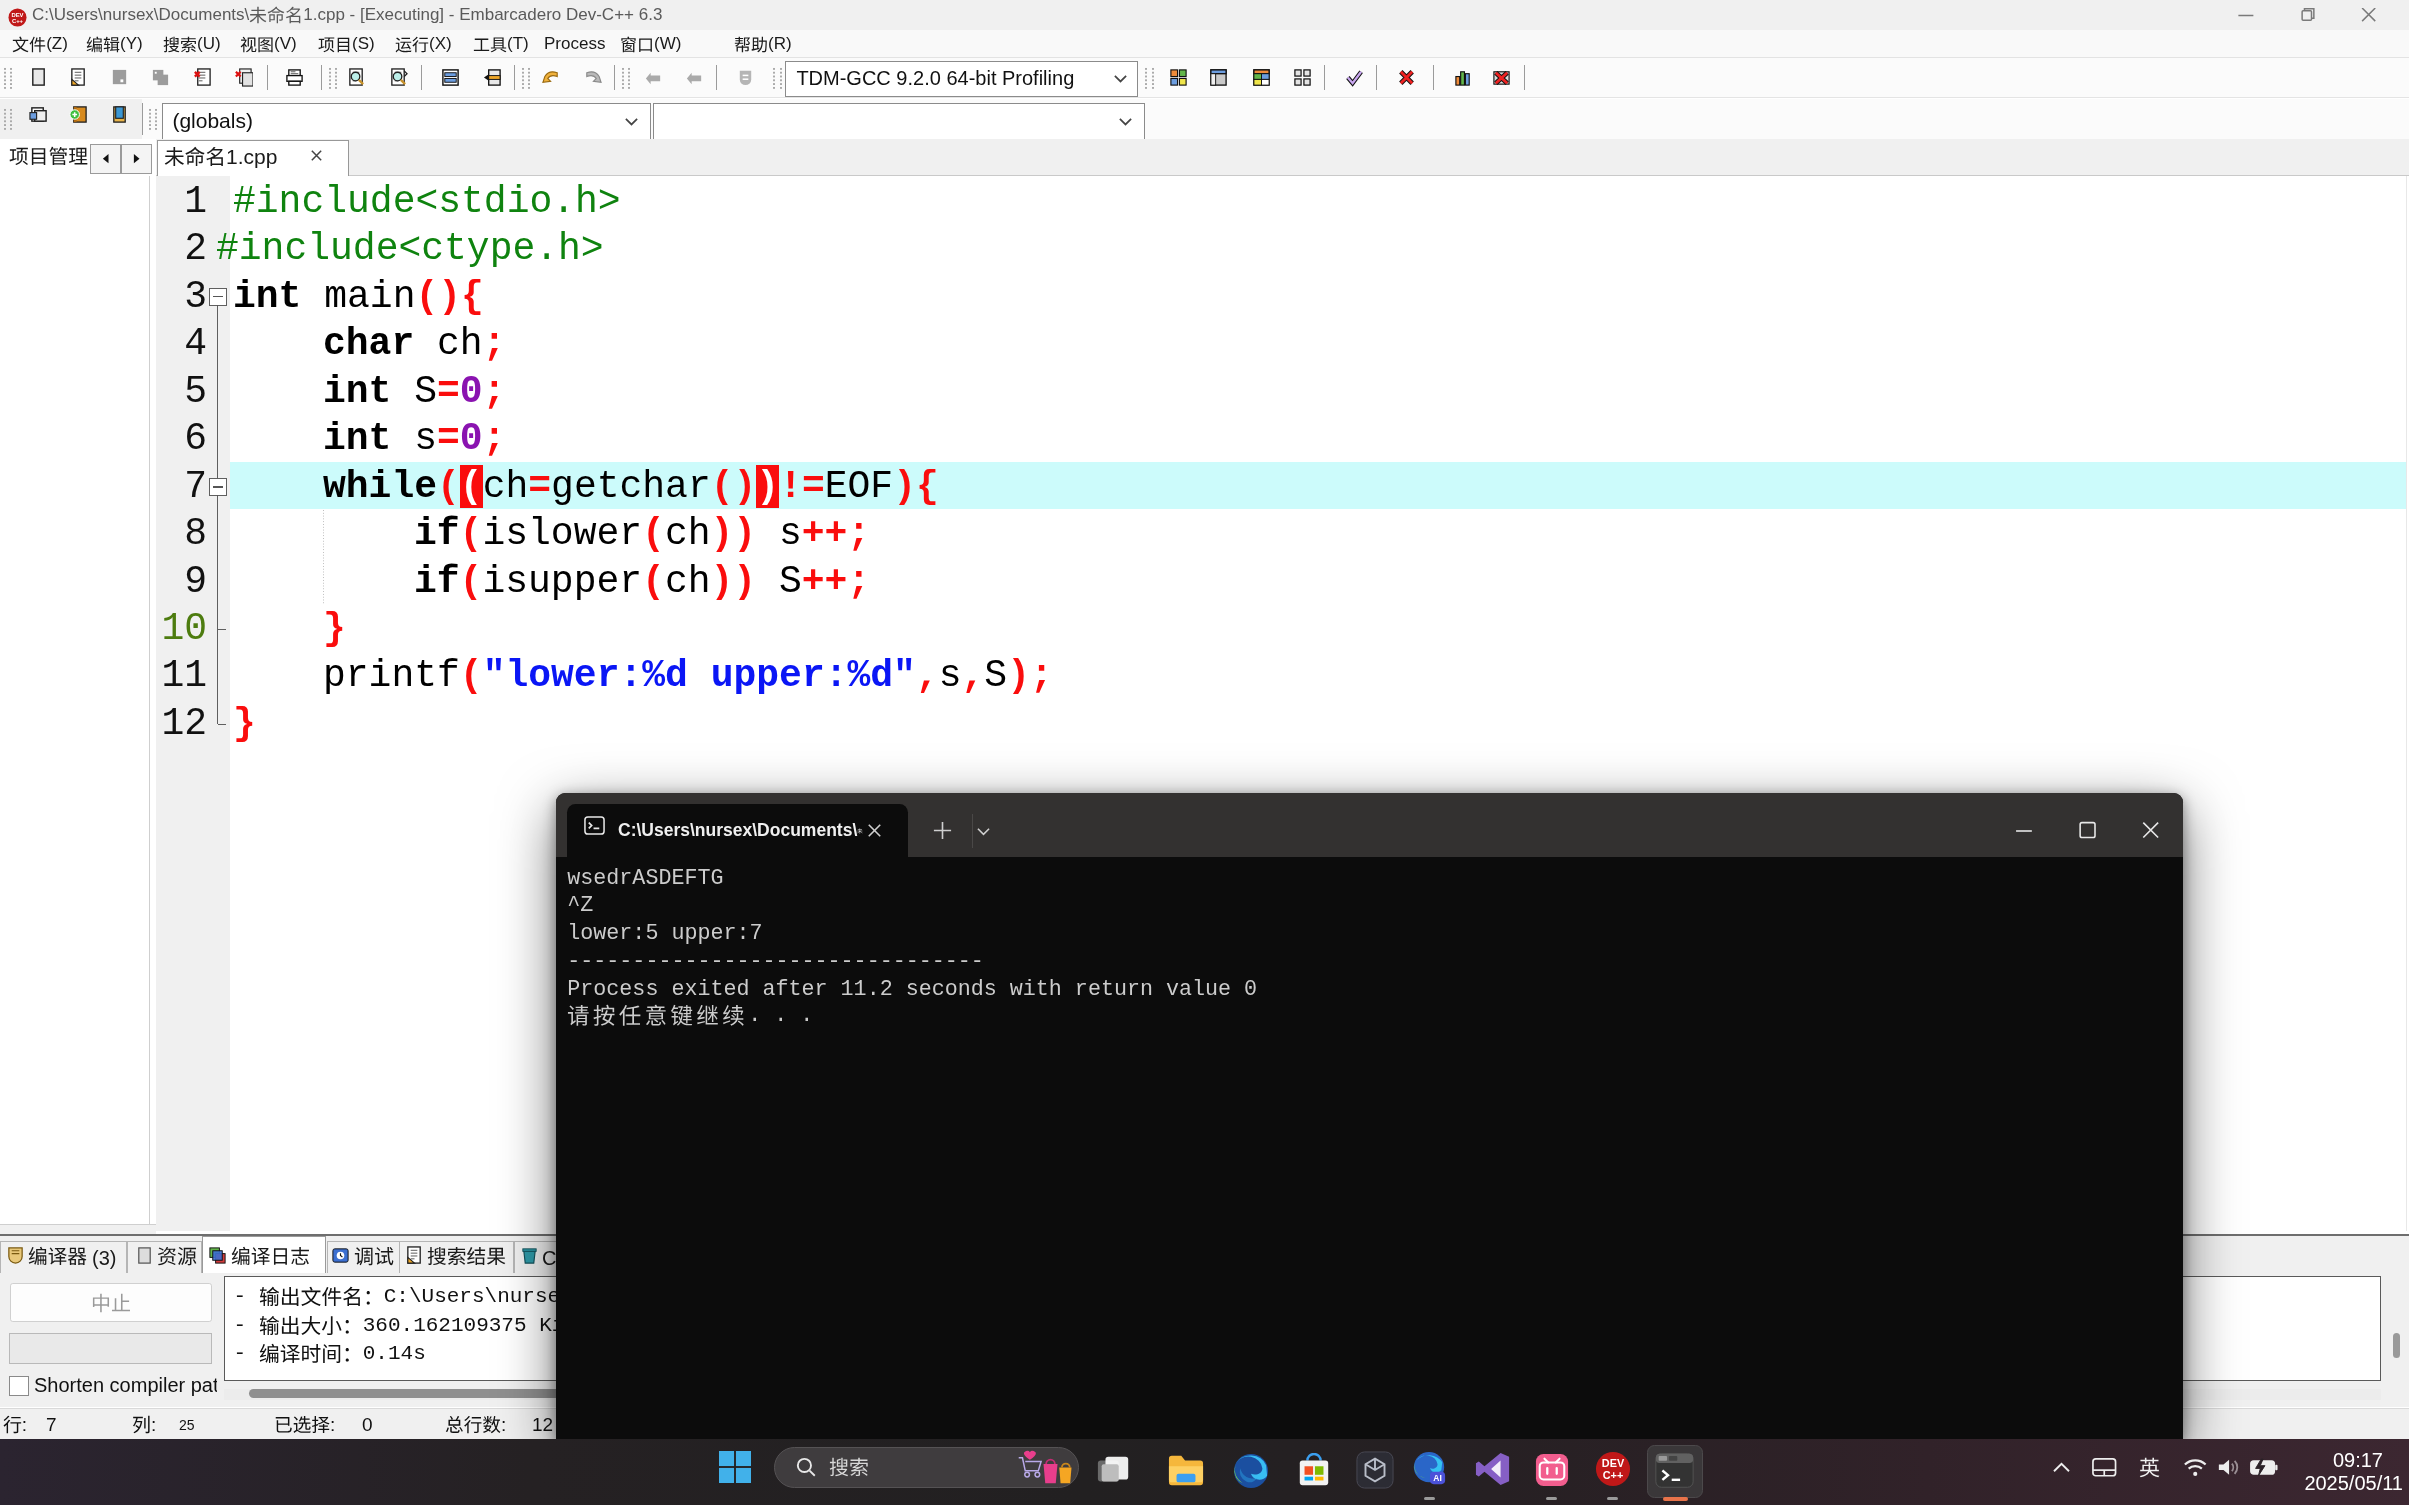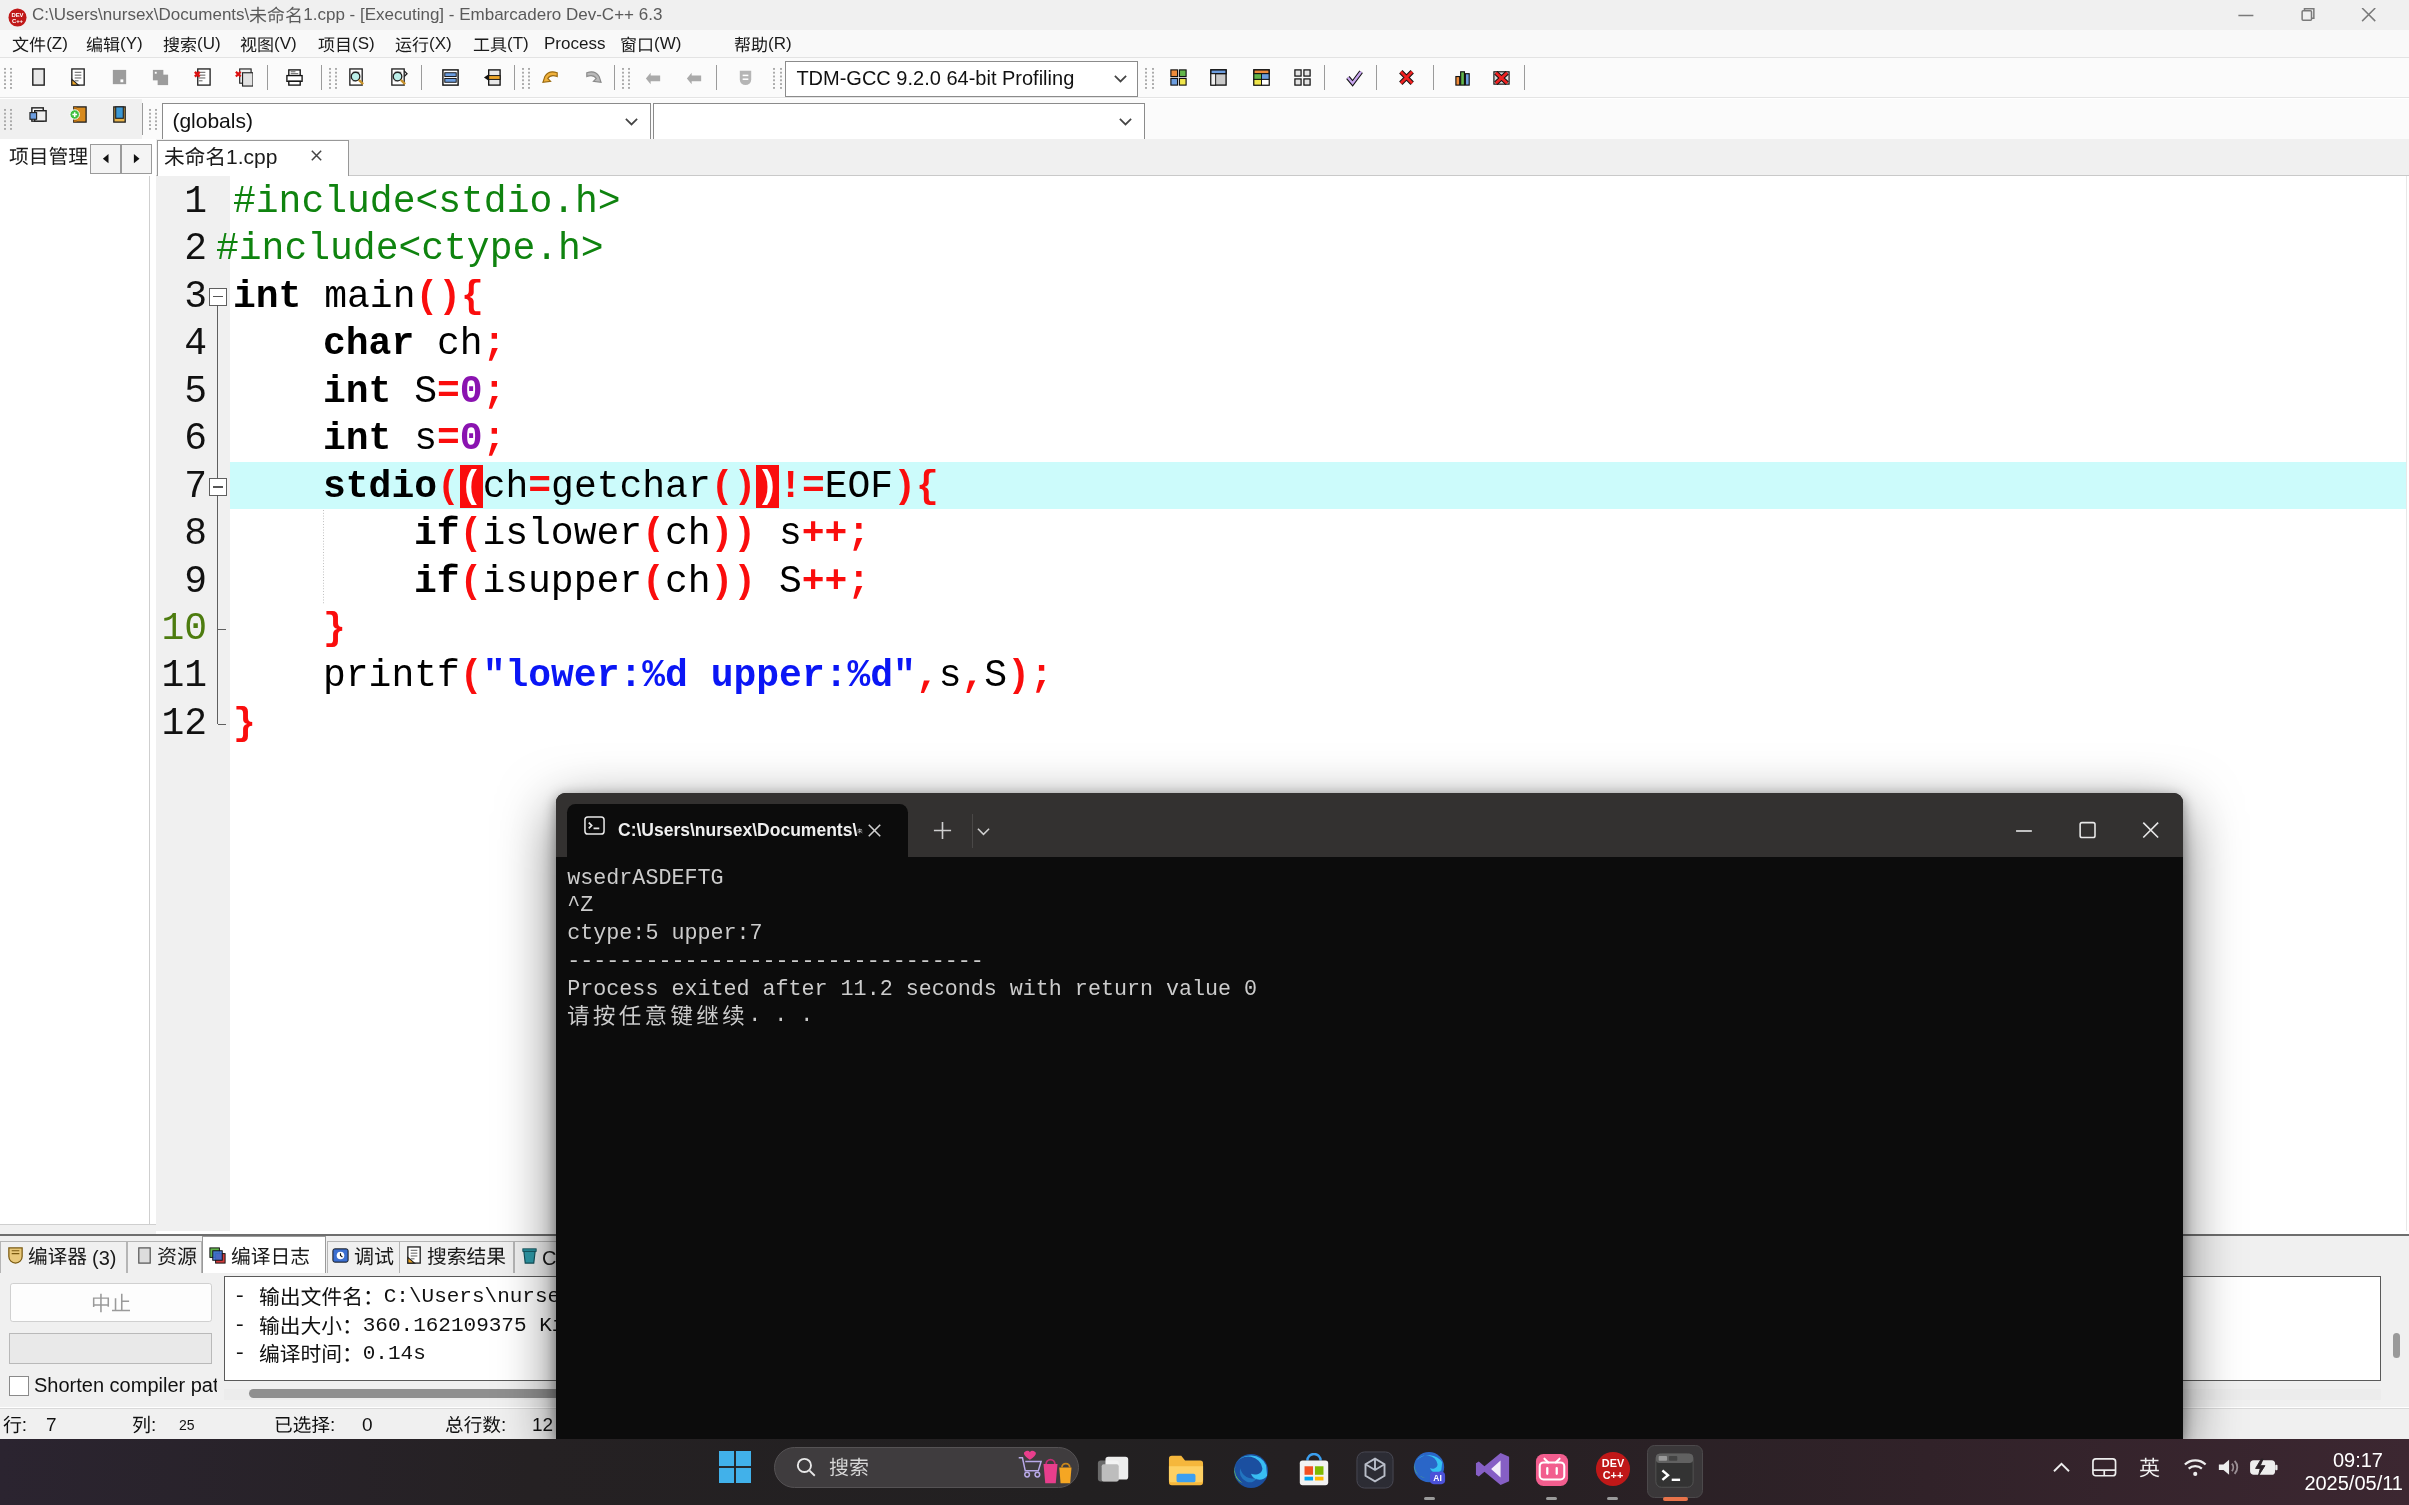--- a/index.html
+++ b/index.html
@@ -435,21 +435,21 @@
 <line x1="4.5" y1="330" x2="14.5" y2="330" stroke="#555" stroke-width="1.5"></line>
 <line x1="9.5" y1="481" x2="18" y2="481" stroke="#555" stroke-width="1"></line>
 <line x1="9.5" y1="582" x2="18" y2="582" stroke="#555" stroke-width="1"></line>
 </svg>
 <div class="abs mono" style="left:77px;top:1.9px;height:47px;line-height:47px;font-size:38px;color:#000;padding-left:0px;white-space:pre"><span class="grn">#include&lt;stdio.h&gt;</span></div>
 <div class="abs mono" style="left:60px;top:49px;height:47px;line-height:47px;font-size:38px;color:#000;padding-left:0px;white-space:pre"><span class="grn">#include&lt;ctype.h&gt;</span></div>
 <div class="abs mono" style="left:77px;top:97px;height:47px;line-height:47px;font-size:38px;color:#000;padding-left:0px;white-space:pre"><b class="kw">int</b> main<span class="red">(){</span></div>
 <div class="abs mono" style="left:77px;top:144px;height:47px;line-height:47px;font-size:38px;color:#000;padding-left:90px;white-space:pre"><b class="kw">char</b> ch<span class="red">;</span></div>
 <div class="abs mono" style="left:77px;top:192px;height:47px;line-height:47px;font-size:38px;color:#000;padding-left:90px;white-space:pre"><b class="kw">int</b> S<span class="red">=</span><span class="num">0</span><span class="red">;</span></div>
 <div class="abs mono" style="left:77px;top:239px;height:47px;line-height:47px;font-size:38px;color:#000;padding-left:90px;white-space:pre"><b class="kw">int</b> s<span class="red">=</span><span class="num">0</span><span class="red">;</span></div>
-<div class="abs mono" style="left:77px;top:287px;height:47px;line-height:47px;font-size:38px;color:#000;padding-left:90px;white-space:pre"><b class="kw">stdio</b><span class="red">(</span><span class="rb">(</span>ch<span class="red">=</span>getchar<span class="red">()</span><span class="rb">)</span><span class="red">!=</span>EOF<span class="red">){</span></div>
+<div class="abs mono" style="left:77px;top:287px;height:47px;line-height:47px;font-size:38px;color:#000;padding-left:90px;white-space:pre"><b class="kw">while</b><span class="red">(</span><span class="rb">(</span>ch<span class="red">=</span>getchar<span class="red">()</span><span class="rb">)</span><span class="red">!=</span>EOF<span class="red">){</span></div>
 <div class="abs mono" style="left:77px;top:334px;height:47px;line-height:47px;font-size:38px;color:#000;padding-left:181px;white-space:pre"><b class="kw">if</b><span class="red">(</span>islower<span class="red">(</span>ch<span class="red">))</span> s<span class="red">++;</span></div>
 <div class="abs mono" style="left:77px;top:382px;height:47px;line-height:47px;font-size:38px;color:#000;padding-left:181px;white-space:pre"><b class="kw">if</b><span class="red">(</span>isupper<span class="red">(</span>ch<span class="red">))</span> S<span class="red">++;</span></div>
 <div class="abs mono" style="left:77px;top:429px;height:47px;line-height:47px;font-size:38px;color:#000;padding-left:90px;white-space:pre"><span class="red">}</span></div>
 <div class="abs mono" style="left:77px;top:476px;height:47px;line-height:47px;font-size:38px;color:#000;padding-left:90px;white-space:pre">printf<span class="red">(</span><span class="str">"lower:%d upper:%d"</span><span class="red">,</span>s<span class="red">,</span>S<span class="red">);</span></div>
 <div class="abs mono" style="left:77px;top:524px;height:47px;line-height:47px;font-size:38px;color:#000;padding-left:0px;white-space:pre"><span class="red">}</span></div>
 </div>
 <div class="abs" style="left:0;top:1234px;width:2410px;height:1.9px;background:#6e6e6e"></div>
 <div class="abs" style="left:0;top:1236px;width:2410px;height:171px;background:#f0f0f0">
 <div class="abs" style="left:0px;top:4.7px;width:127px;height:32px;background:#f0f0f0;border:0.9px solid #b5b5b5;border-bottom:none"></div>
 <div class="abs" style="left:127px;top:4.7px;width:75px;height:32px;background:#f0f0f0;border:0.9px solid #b5b5b5;border-bottom:none"></div>
@@ -764,21 +764,21 @@
 <svg class="abs" style="left:418px;top:32px" width="19" height="13" viewBox="0 0 20 14" fill="none" stroke="#cfcfcf" stroke-width="1.7">
       <path d="M4 4 l6 6 6 -6"></path>
     </svg>
 <svg class="abs" style="left:1459px;top:24.5px" width="160" height="26" viewBox="0 0 170 28" stroke="#e8e8e8" stroke-width="1.7" fill="none">
 <line x1="0" y1="14" x2="17" y2="14"></line>
       <rect x="69" y="5" width="16" height="16" rx="2"></rect>
       <path d="M137 5 L153 21 M153 5 L137 21"></path>
     </svg>
 <div class="abs mono" style="left:11.3px;top:72px;height:28px;line-height:28px;font-size:21.7px;color:#ccc;white-space:pre">wsedrASDEFTG</div>
 <div class="abs mono" style="left:11.3px;top:99px;height:28px;line-height:28px;font-size:21.7px;color:#ccc;white-space:pre">^Z</div>
-<div class="abs mono" style="left:11.3px;top:127px;height:28px;line-height:28px;font-size:21.7px;color:#ccc;white-space:pre">ctype:5 upper:7</div>
+<div class="abs mono" style="left:11.3px;top:127px;height:28px;line-height:28px;font-size:21.7px;color:#ccc;white-space:pre">lower:5 upper:7</div>
 <div class="abs mono" style="left:11.3px;top:155px;height:28px;line-height:28px;font-size:21.7px;color:#ccc;white-space:pre">--------------------------------</div>
 <div class="abs mono" style="left:11.3px;top:183px;height:28px;line-height:28px;font-size:21.7px;color:#ccc;white-space:pre">Process exited after 11.2 seconds with return value 0</div>
 <div class="abs row" style="left:11.3px;top:208px;height:28px">
       <svg style="display:block" width="181" height="22.6" viewBox="0 0 8021 1000" fill="#cccccc">
         <use href="#u8BF7" x="0" y="880"></use>
         <use href="#u6309" x="1146" y="880"></use>
         <use href="#u4EFB" x="2292" y="880"></use>
         <use href="#u610F" x="3438" y="880"></use>
         <use href="#u952E" x="4583" y="880"></use>
         <use href="#u7EE7" x="5729" y="880"></use>

